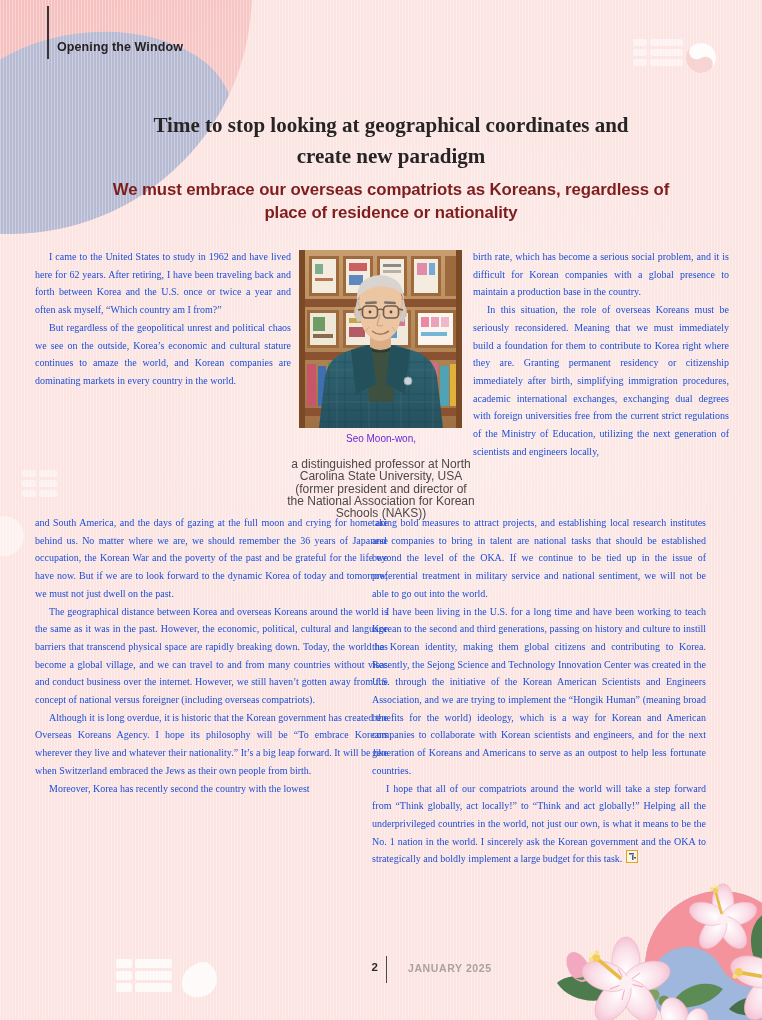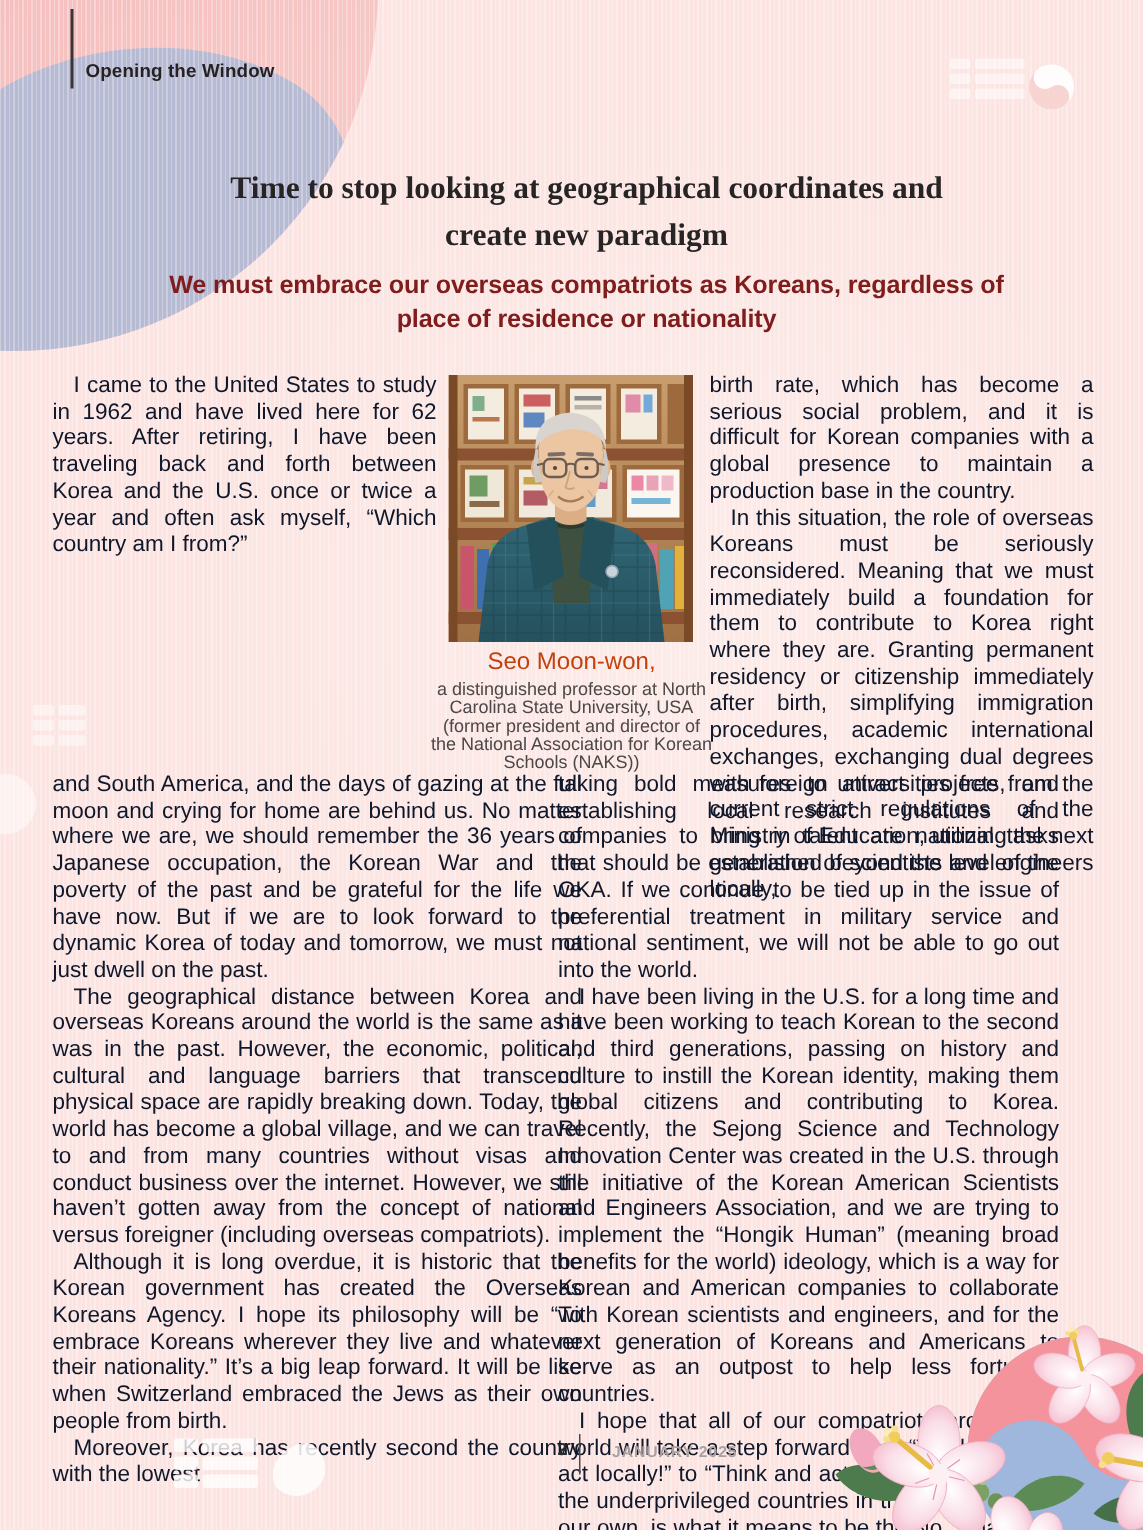--- a/index.html
+++ b/index.html
@@ -45,32 +45,32 @@
   .title{
     position:absolute;left:0;top:110px;width:100%;margin:0;text-align:center;
     font-family:"Liberation Serif",serif;font-weight:bold;font-size:21px;line-height:31px;color:#272425;
   }
   .subtitle{
     position:absolute;left:0;top:179px;width:100%;margin:0;text-align:center;
     font-size:16.8px;line-height:22.5px;font-weight:bold;color:#7f1d1d;letter-spacing:-.1px;
   }
 
   
-  .col{position:absolute;font-size:15px;line-height:17.7px;text-align:justify;color:#0f172a;}
+  .col{position:absolute;font-size:10px;line-height:17.7px;text-align:justify;color:#1d4ed8;font-family:Liberation Serif, serif;}
   .col p{margin:0;text-indent:14px;}
   .col p.nc{text-indent:0;}
   .col-lt{left:35px;top:248px;width:256px;}
   .col-rt{left:473px;top:248px;width:256px;}
   .col-lw{left:35px;top:514px;width:353px;}
   .col-rw{left:372px;top:514px;width:334px;}
 
   
   .photo{position:absolute;left:299px;top:250px;width:163px;height:178px;margin:0;}
   .caption{position:absolute;left:286px;top:433px;width:190px;text-align:center;}
-  .cap-name{font-size:16px;color:#c2410c;margin-bottom:2px;}
+  .cap-name{font-size:10px;color:#6d28d9;margin-bottom:14px;}
   .cap-detail{font-size:12px;line-height:12.3px;color:#4d4747;}
 
   
   .endmark{
     display:inline-block;width:10px;height:11px;margin-left:4px;vertical-align:-1px;
     border:1px solid #d9a629;background:
       linear-gradient(#3c5d9c,#3c5d9c) 2px 2px/5px 1.5px no-repeat,
       linear-gradient(#3c5d9c,#3c5d9c) 4.5px 4px/1.5px 5px no-repeat,
       linear-gradient(#3c5d9c,#3c5d9c) 6.5px 5.5px/2px 1.5px no-repeat,
       #fdf4e0;
@@ -150,20 +150,21 @@
       <span>Time to stop looking at geographical coordinates and</span><br>
       <span>create new paradigm</span>
     </h1>
     <h2 class="subtitle">
       <span>We must embrace our overseas compatriots as Koreans, regardless of</span><br>
       <span>place of residence or nationality</span>
     </h2>
 
     <div class="col col-lt">
       <p>I came to the United States to study in 1962 and have lived here for 62 years. After retiring, I have been traveling back and forth between Korea and the U.S. once or twice a year and often ask myself, “Which country am I from?”</p>
+      <p>But regardless of the geopolitical unrest and political chaos we see on the outside, Korea’s economic and cultural stature continues to amaze the world, and Korean companies are dominating markets in every country in the world.</p>
     </div>
 
     <div class="col col-rt">
       <p class="nc">birth rate, which has become a serious social problem, and it is difficult for Korean companies with a global presence to maintain a production base in the country.</p>
       <p>In this situation, the role of overseas Koreans must be seriously reconsidered. Meaning that we must immediately build a foundation for them to contribute to Korea right where they are. Granting permanent residency or citizenship immediately after birth, simplifying immigration procedures, academic international exchanges, exchanging dual degrees with foreign universities free from the current strict regulations of the Ministry of Education, utilizing the next generation of scientists and engineers locally,</p>
     </div>
 
     <div class="col col-lw">
       <p class="nc">and South America, and the days of gazing at the full moon and crying for home are behind us. No matter where we are, we should remember the 36 years of Japanese occupation, the Korean War and the poverty of the past and be grateful for the life we have now. But if we are to look forward to the dynamic Korea of today and tomorrow, we must not just dwell on the past.</p>
       <p>The geographical distance between Korea and overseas Koreans around the world is the same as it was in the past. However, the economic, political, cultural and language barriers that transcend physical space are rapidly breaking down. Today, the world has become a global village, and we can travel to and from many countries without visas and conduct business over the internet. However, we still haven’t gotten away from the concept of national versus foreigner (including overseas compatriots).</p>

